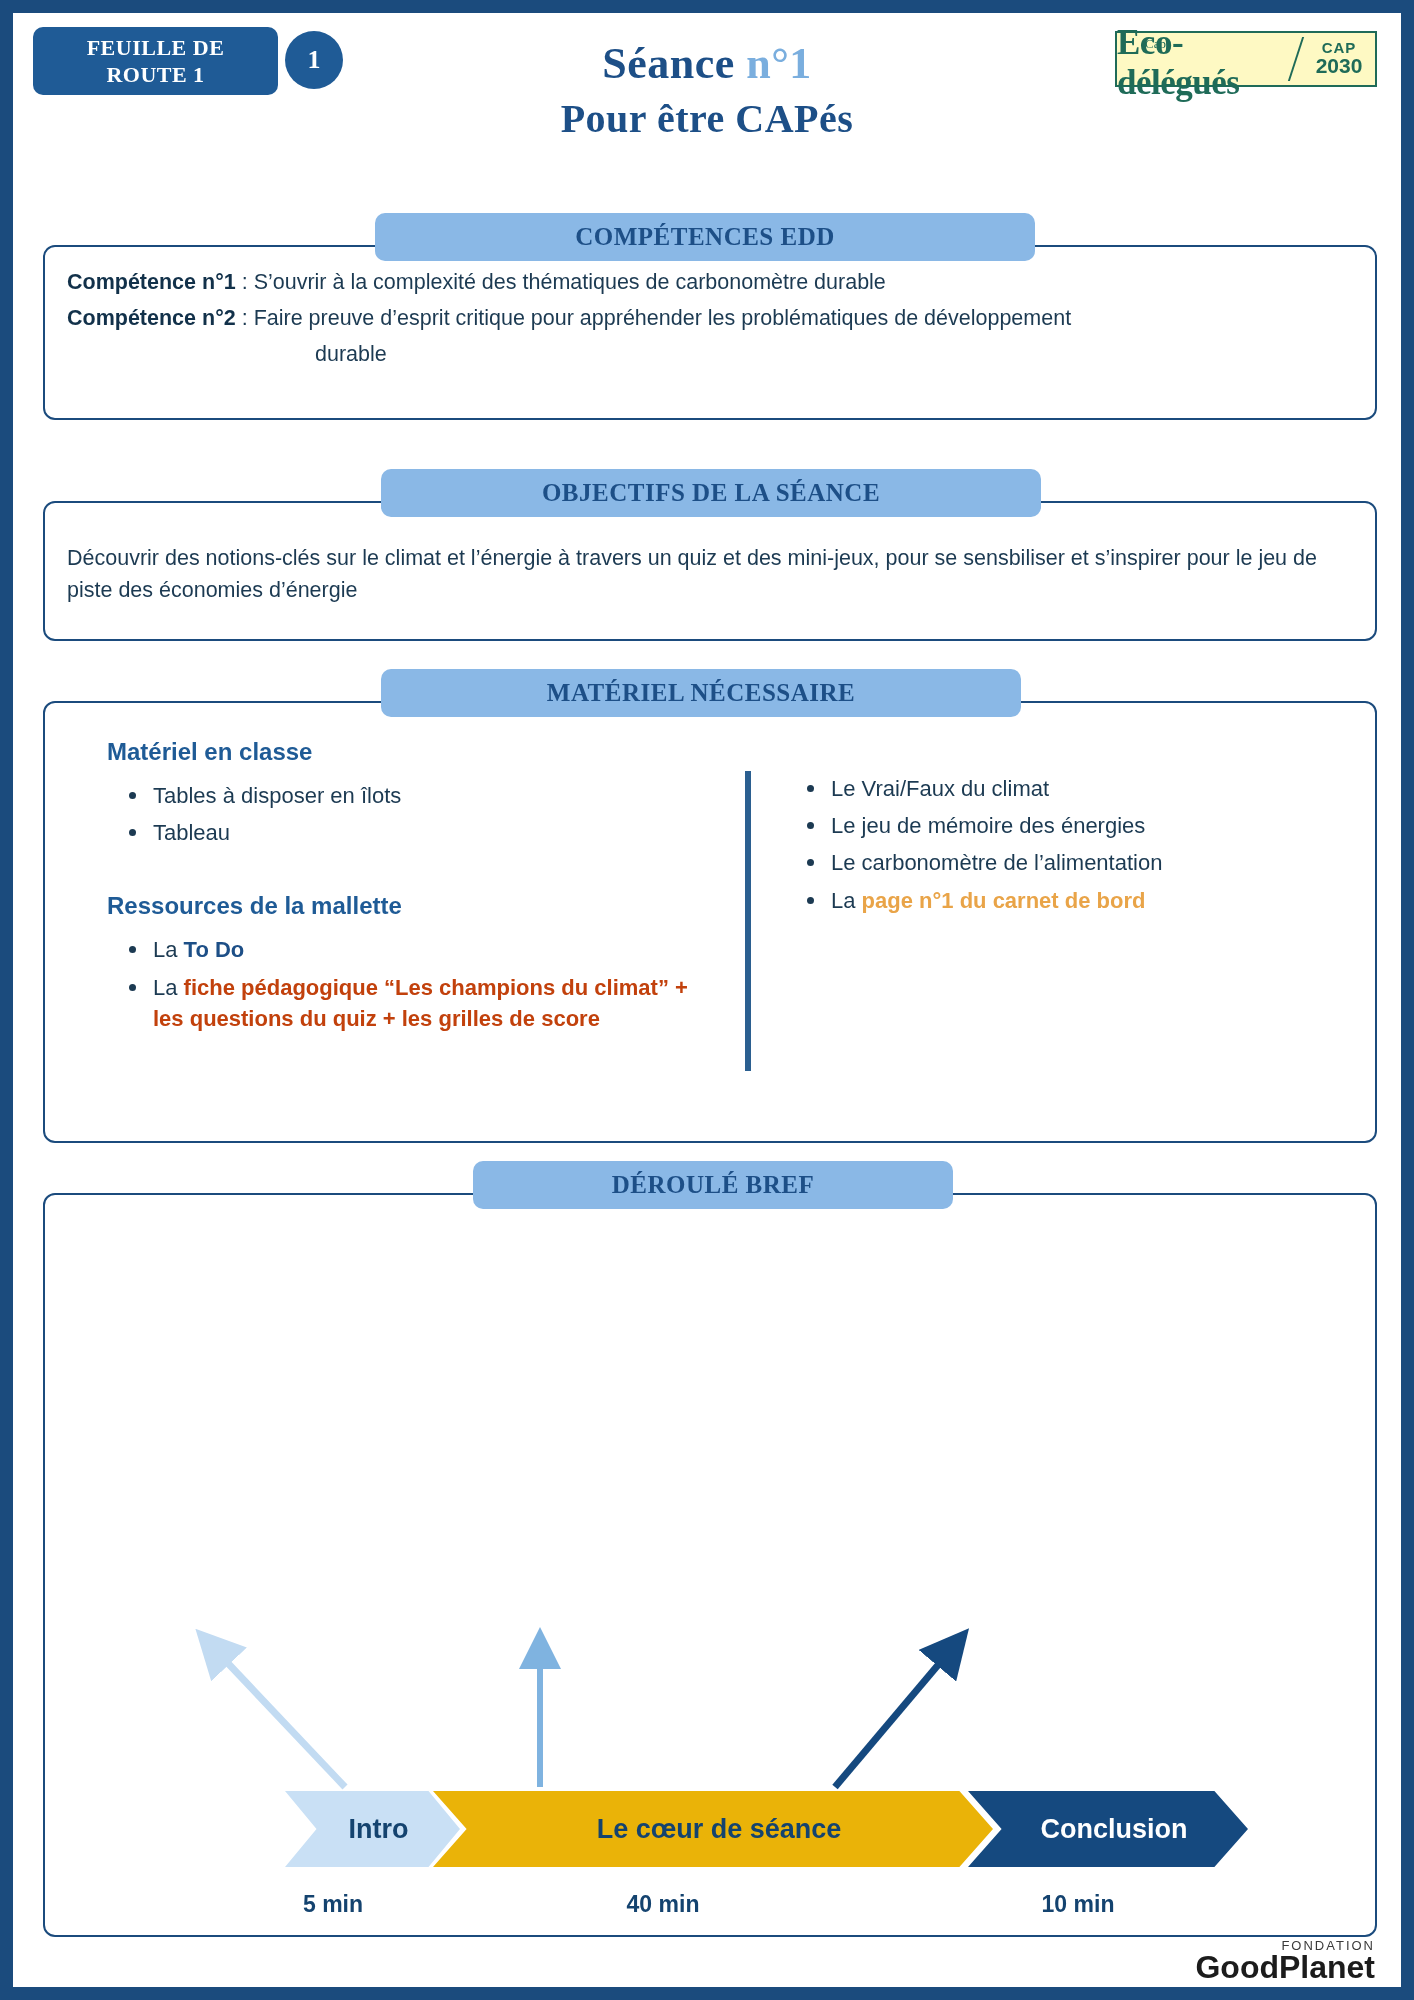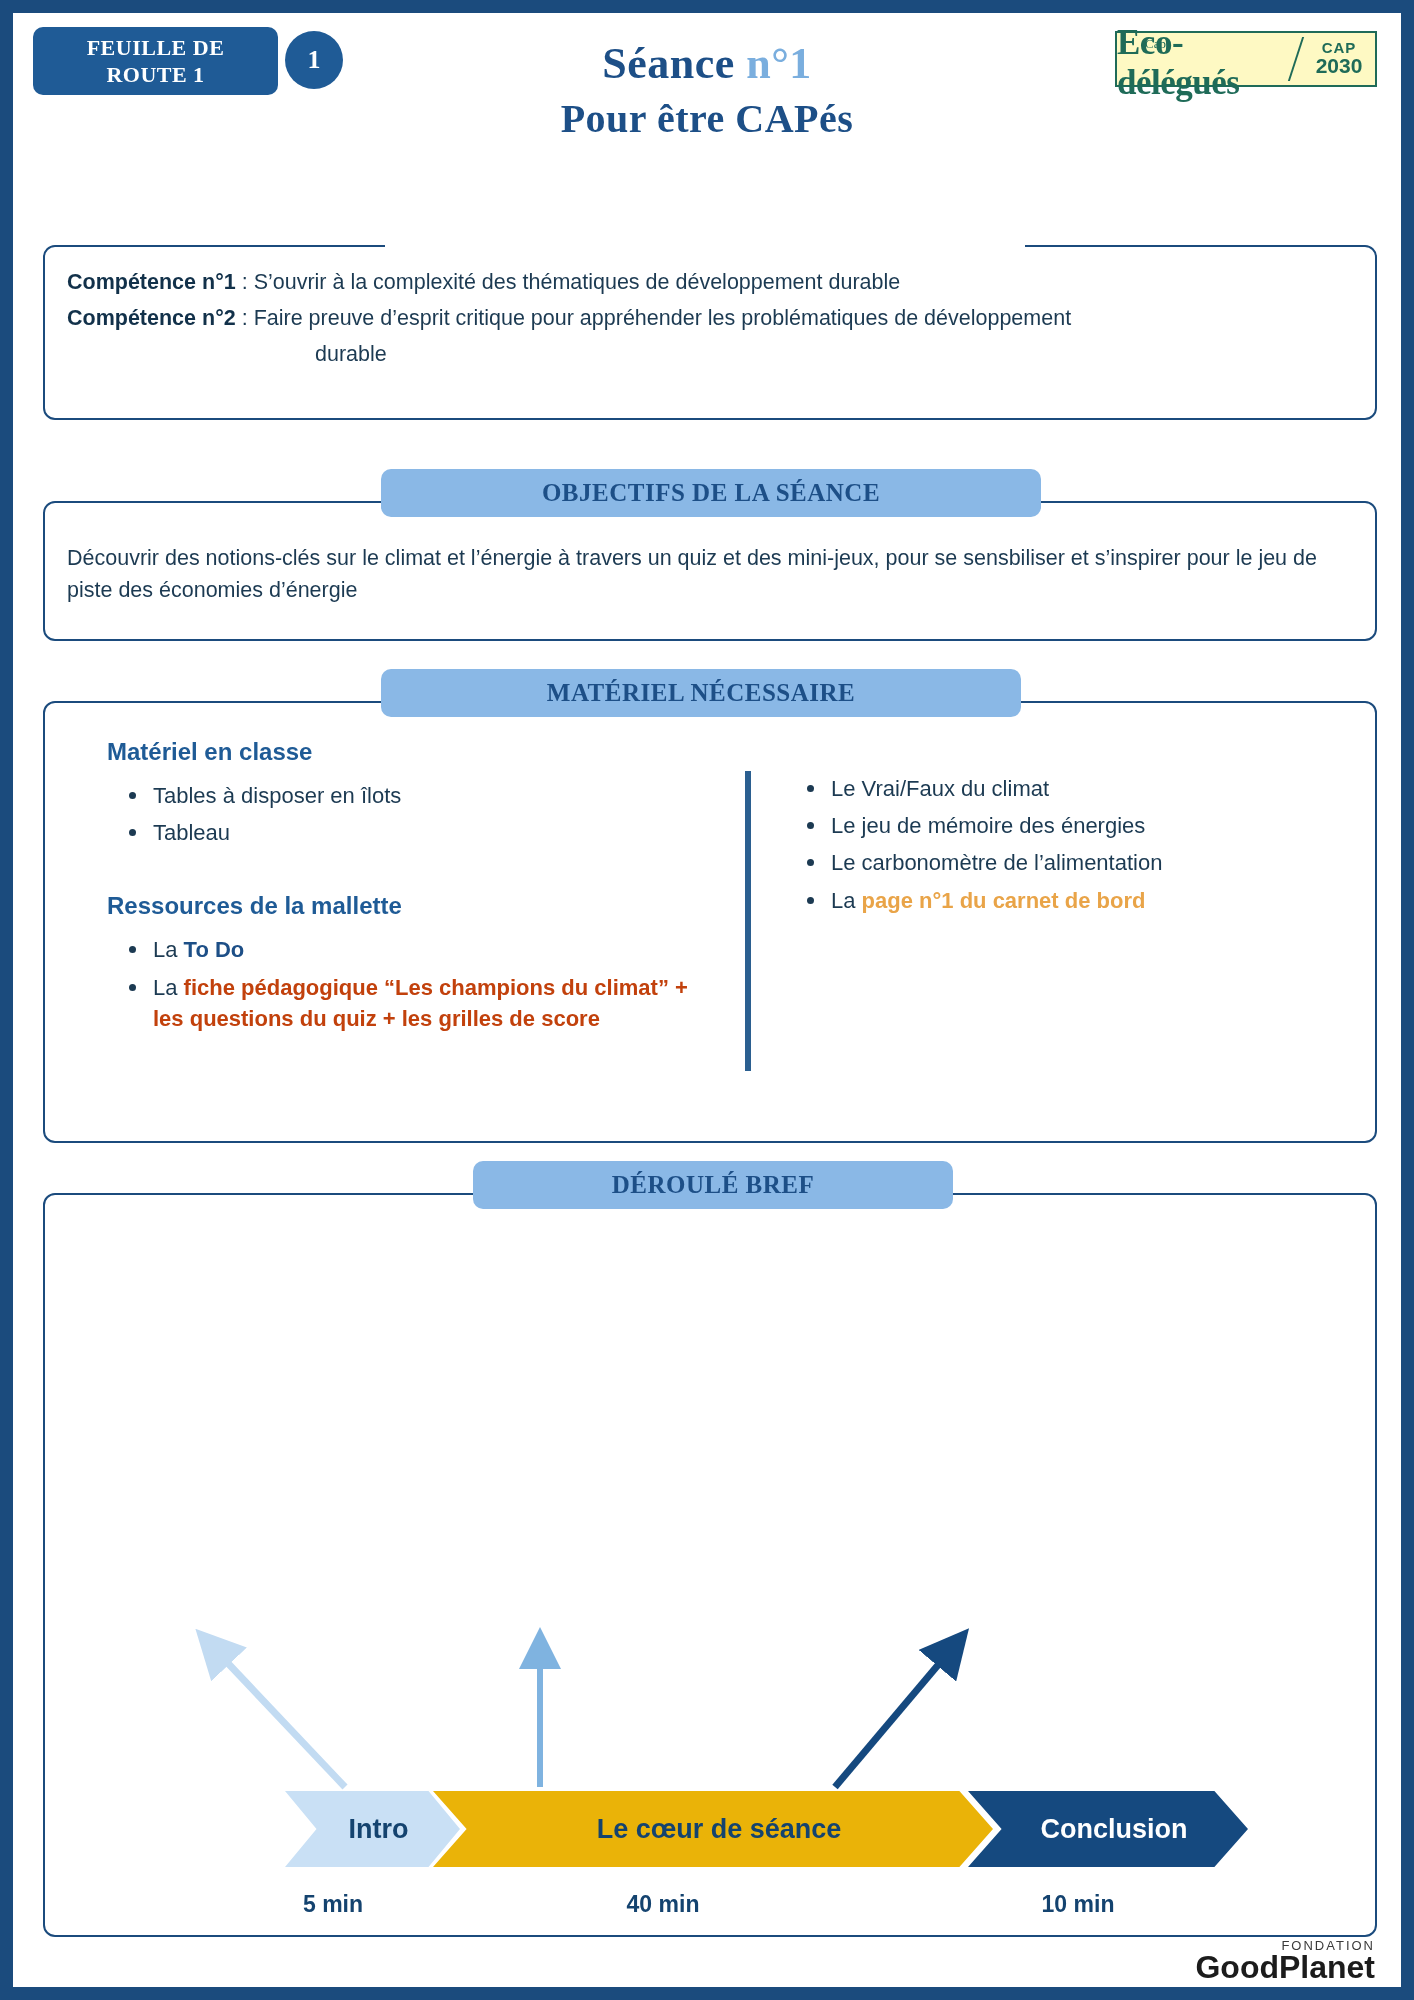--- a/index.html
+++ b/index.html
@@ -300,29 +300,30 @@
       <div class="logo-right">
         <span class="l1">CAP</span>
         <span class="l2">2030</span>
       </div>
     </div>
   </div>
 
   <div class="panel" id="panel-comp">
     <div class="comp-body">
       <div class="body-text comp-line">
-        <b>Compétence n°1</b><span> : </span><span>S’ouvrir à la complexité des  thématiques de développement durable</span>
+        <b>Compétence n°1</b><span> : </span><span>S’ouvrir à la complexité des  thématiques de carbonomètre durable</span>
       </div>
       <div class="body-text comp-line">
         <b>Compétence n°2</b><span> : </span><span>Faire preuve d’esprit critique pour appréhender les problématiques de développement</span>
       </div>
       <div class="body-text comp-cont">durable</div>
     </div>
   </div>
   <div class="notch" id="notch-comp"></div>
+  <div class="panel-title" id="title-comp">COMPÉTENCES EDD</div>
 
   <div class="panel" id="panel-obj">
     <div class="obj-body body-text">Découvrir des notions-clés sur le climat et l’énergie à travers un quiz et des mini-jeux, pour se sensbiliser et s’inspirer pour le jeu de piste des économies d’énergie</div>
   </div>
   <div class="notch" id="notch-obj"></div>
   <div class="panel-title" id="title-obj">OBJECTIFS DE LA SÉANCE</div>
 
   <div class="panel" id="panel-mat">
     <div class="mat-divider"></div>
 

